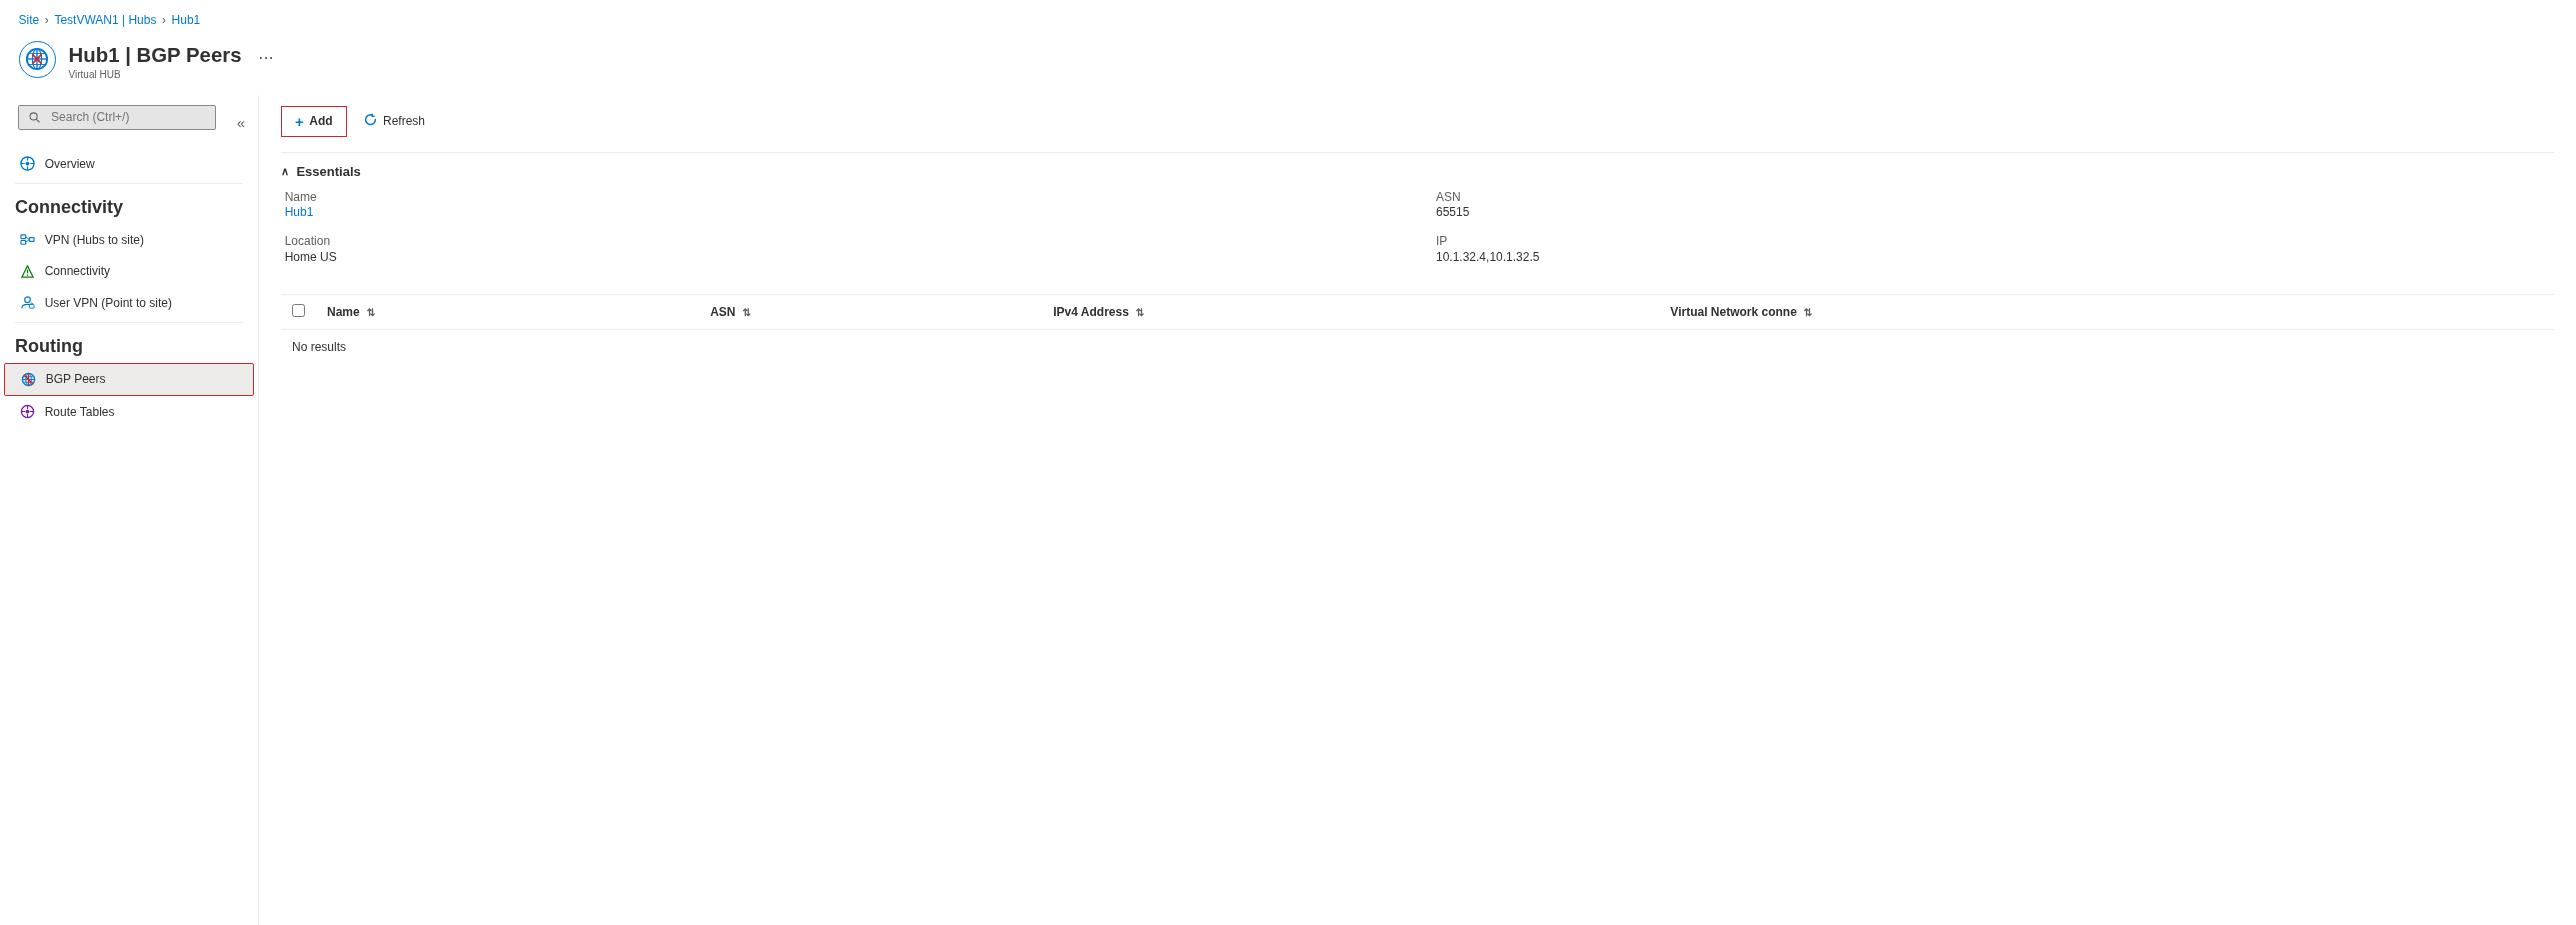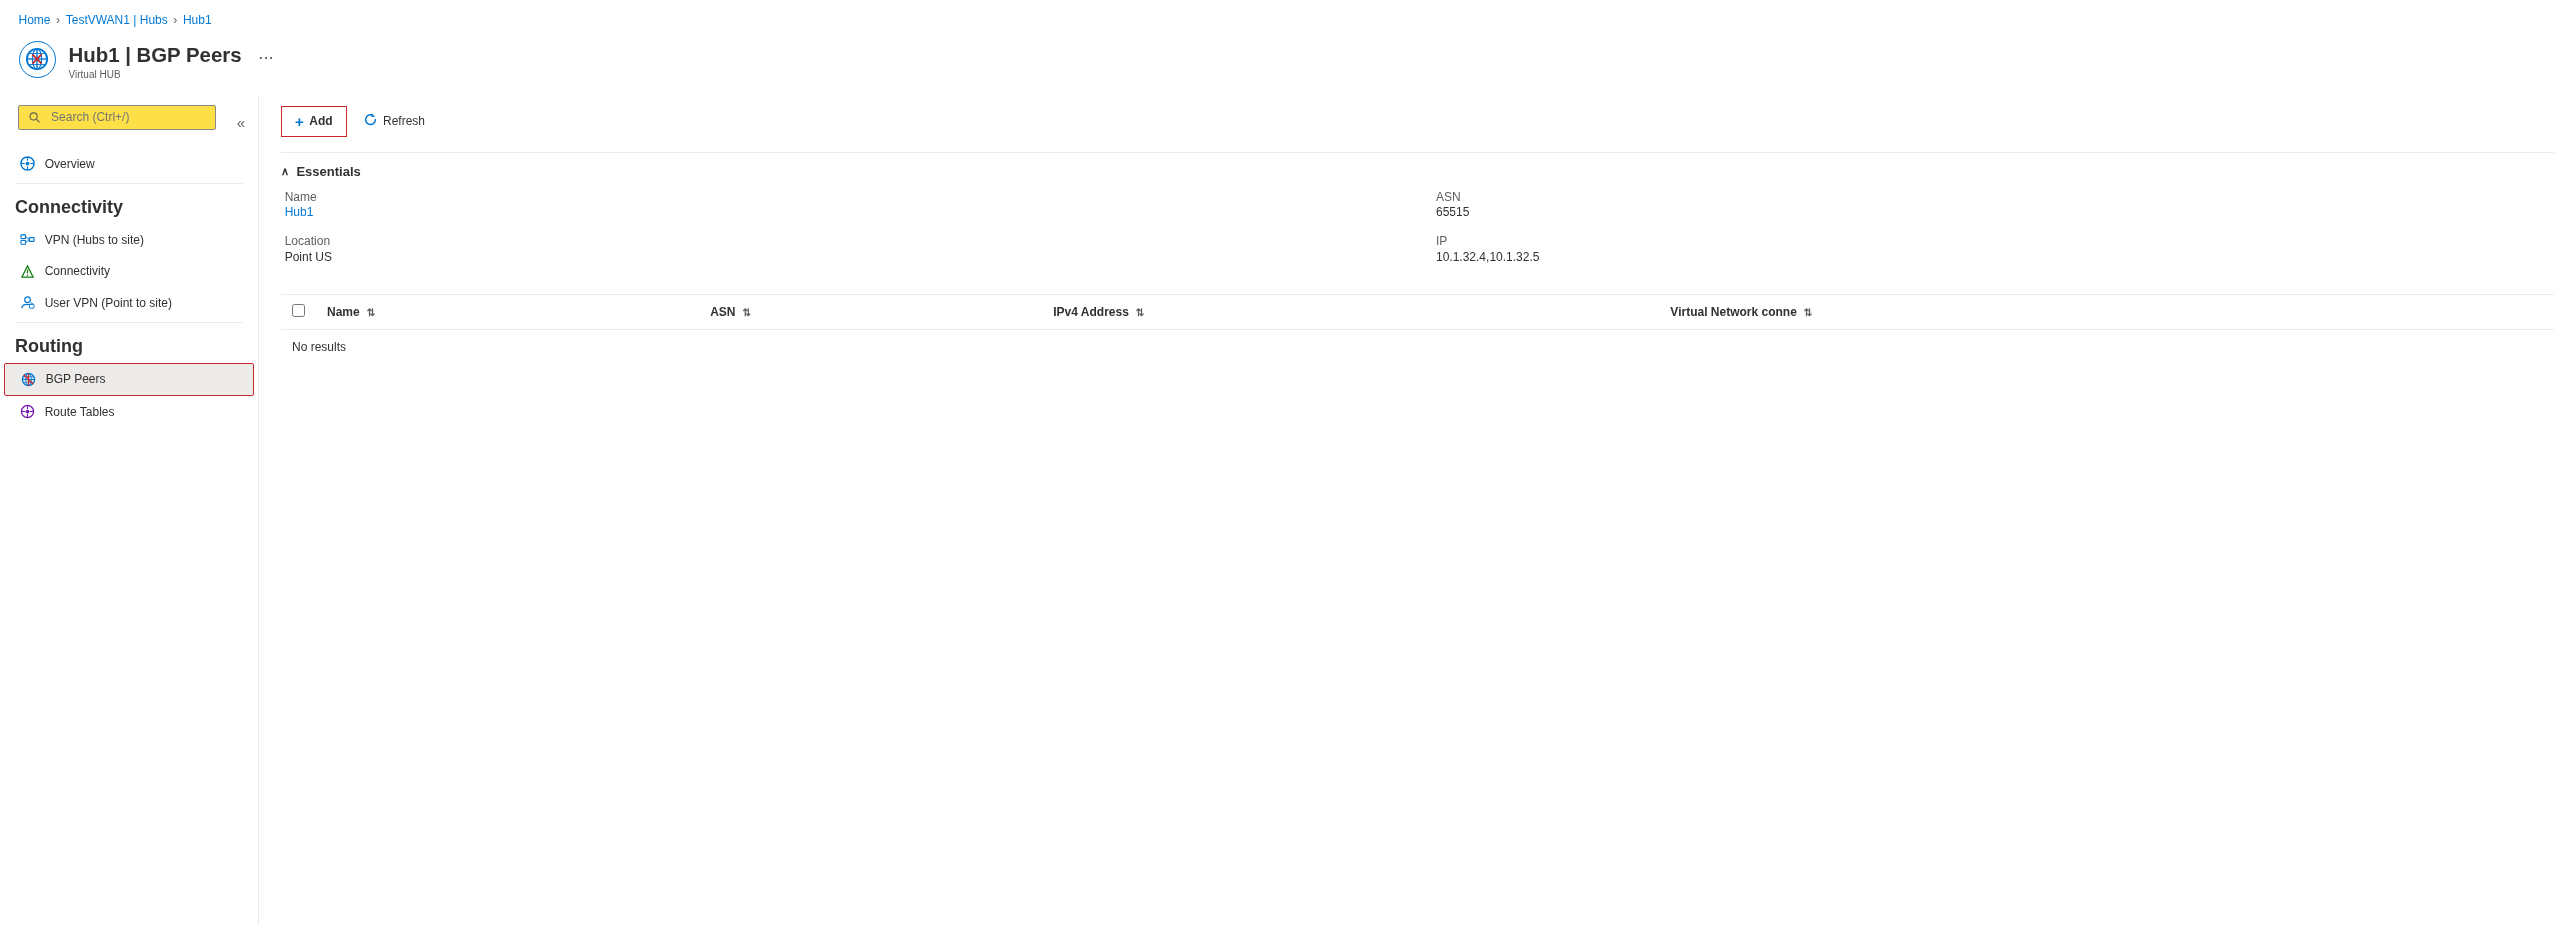--- a/index.html
+++ b/index.html
@@ -43,21 +43,21 @@
       width: 259px; min-width: 259px;
       border-right: 0.9px solid #edebe9;
       padding: 9.3px 0;
       flex-shrink: 0;
     }
     .search-box {
       display: flex; align-items: center;
       margin: 0 11px 11px 11px;
       border: 0.9px solid #8a8886; border-radius: 1.9px;
       padding: 4.6px 9.3px; gap: 11px;
-      background: #fde047;
+      background: #e5e5e5;
     }
     .search-box input {
       border: none; outline: none; font-size: 12px;
       color: #605e5c; width: 100%; background: transparent;
     }
     .collapse-btn {
       background: none; border: none; cursor: pointer;
       font-size: 15px; color: #605e5c; padding: 0 5.6px;
     }
 
@@ -147,21 +147,21 @@
     .data-table td {
       padding: 9.3px 11px;
       font-size: 12px; color: #323130;
     }
     .no-results { color: #605e5c; font-size: 12px; padding: 11px 11px; }
   </style>
 </head>
 <body>
 
 <div class="breadcrumb">
-  <a>Home</a>
+  <a>Site</a>
   <span>›</span>
   <a>TestVWAN1 | Hubs</a>
   <span>›</span>
   <a>Hub1</a>
 </div>
 
 <div class="page-header">
   <div class="hub-icon">
 
     <svg width="24" height="24" viewBox="0 0 26 26" fill="none">
@@ -316,21 +316,21 @@
           <div class="field-value"><a href="#">Hub1</a></div>
         </div>
 
         <div>
           <div class="field-label">ASN</div>
           <div class="field-value">65515</div>
         </div>
 
         <div>
           <div class="field-label">Location</div>
-          <div class="field-value">Point US</div>
+          <div class="field-value">Home US</div>
         </div>
 
         <div>
           <div class="field-label">IP</div>
           <div class="field-value">10.1.32.4,10.1.32.5</div>
         </div>
       </div>
     </div>
 
     <div class="data-table-section">

